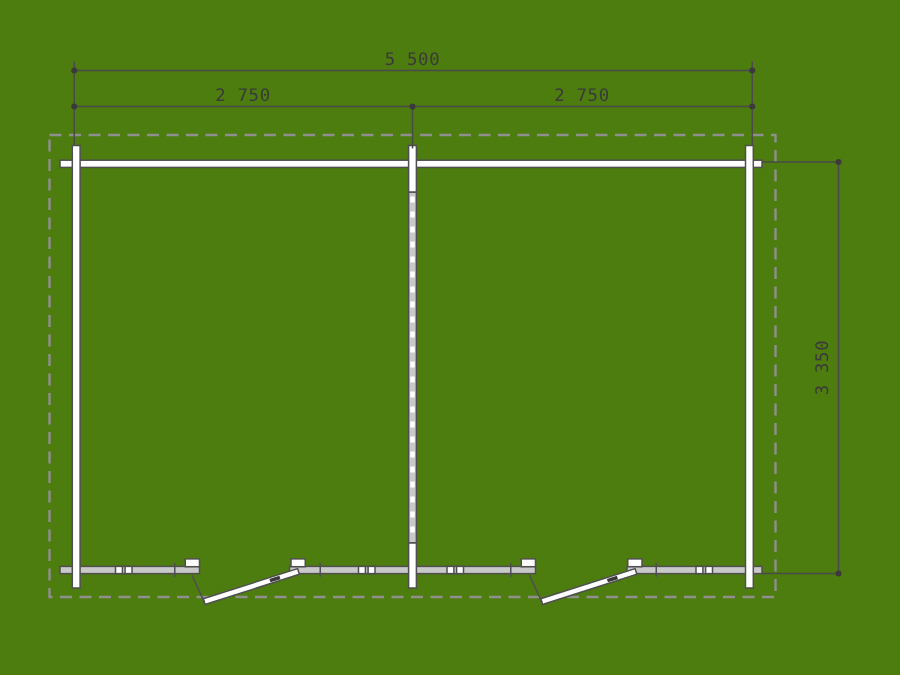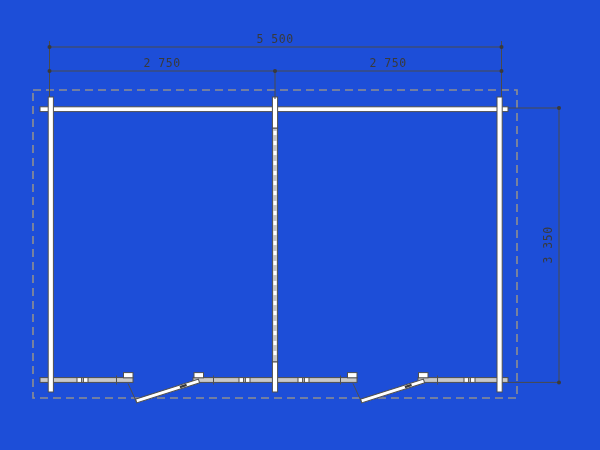--- a/index.html
+++ b/index.html
@@ -1,16 +1,16 @@
 <!DOCTYPE html>
 <html><head>
 <meta charset="utf-8">
 <style>
   html,body{margin:0;padding:0;background:#ffffff;}
-  .stage{width:600px;height:450px;position:relative;background:#1d4ed8;overflow:hidden;
+  .stage{width:600px;height:450px;position:relative;background:#4d7c0f;overflow:hidden;
          font-family:"DejaVu Sans Mono", monospace;}
   svg{display:block;}
   .dimtext{font-family:"DejaVu Sans Mono", monospace;font-size:11.5px;fill:#3a3a3a;letter-spacing:0.5px;}
   .wallstroke{stroke:#4f4f4f;stroke-width:1;}
   .dimline{stroke:#4a4a4a;stroke-width:1;}
 </style>
 </head>
 <body>
 
 <div class="stage">

